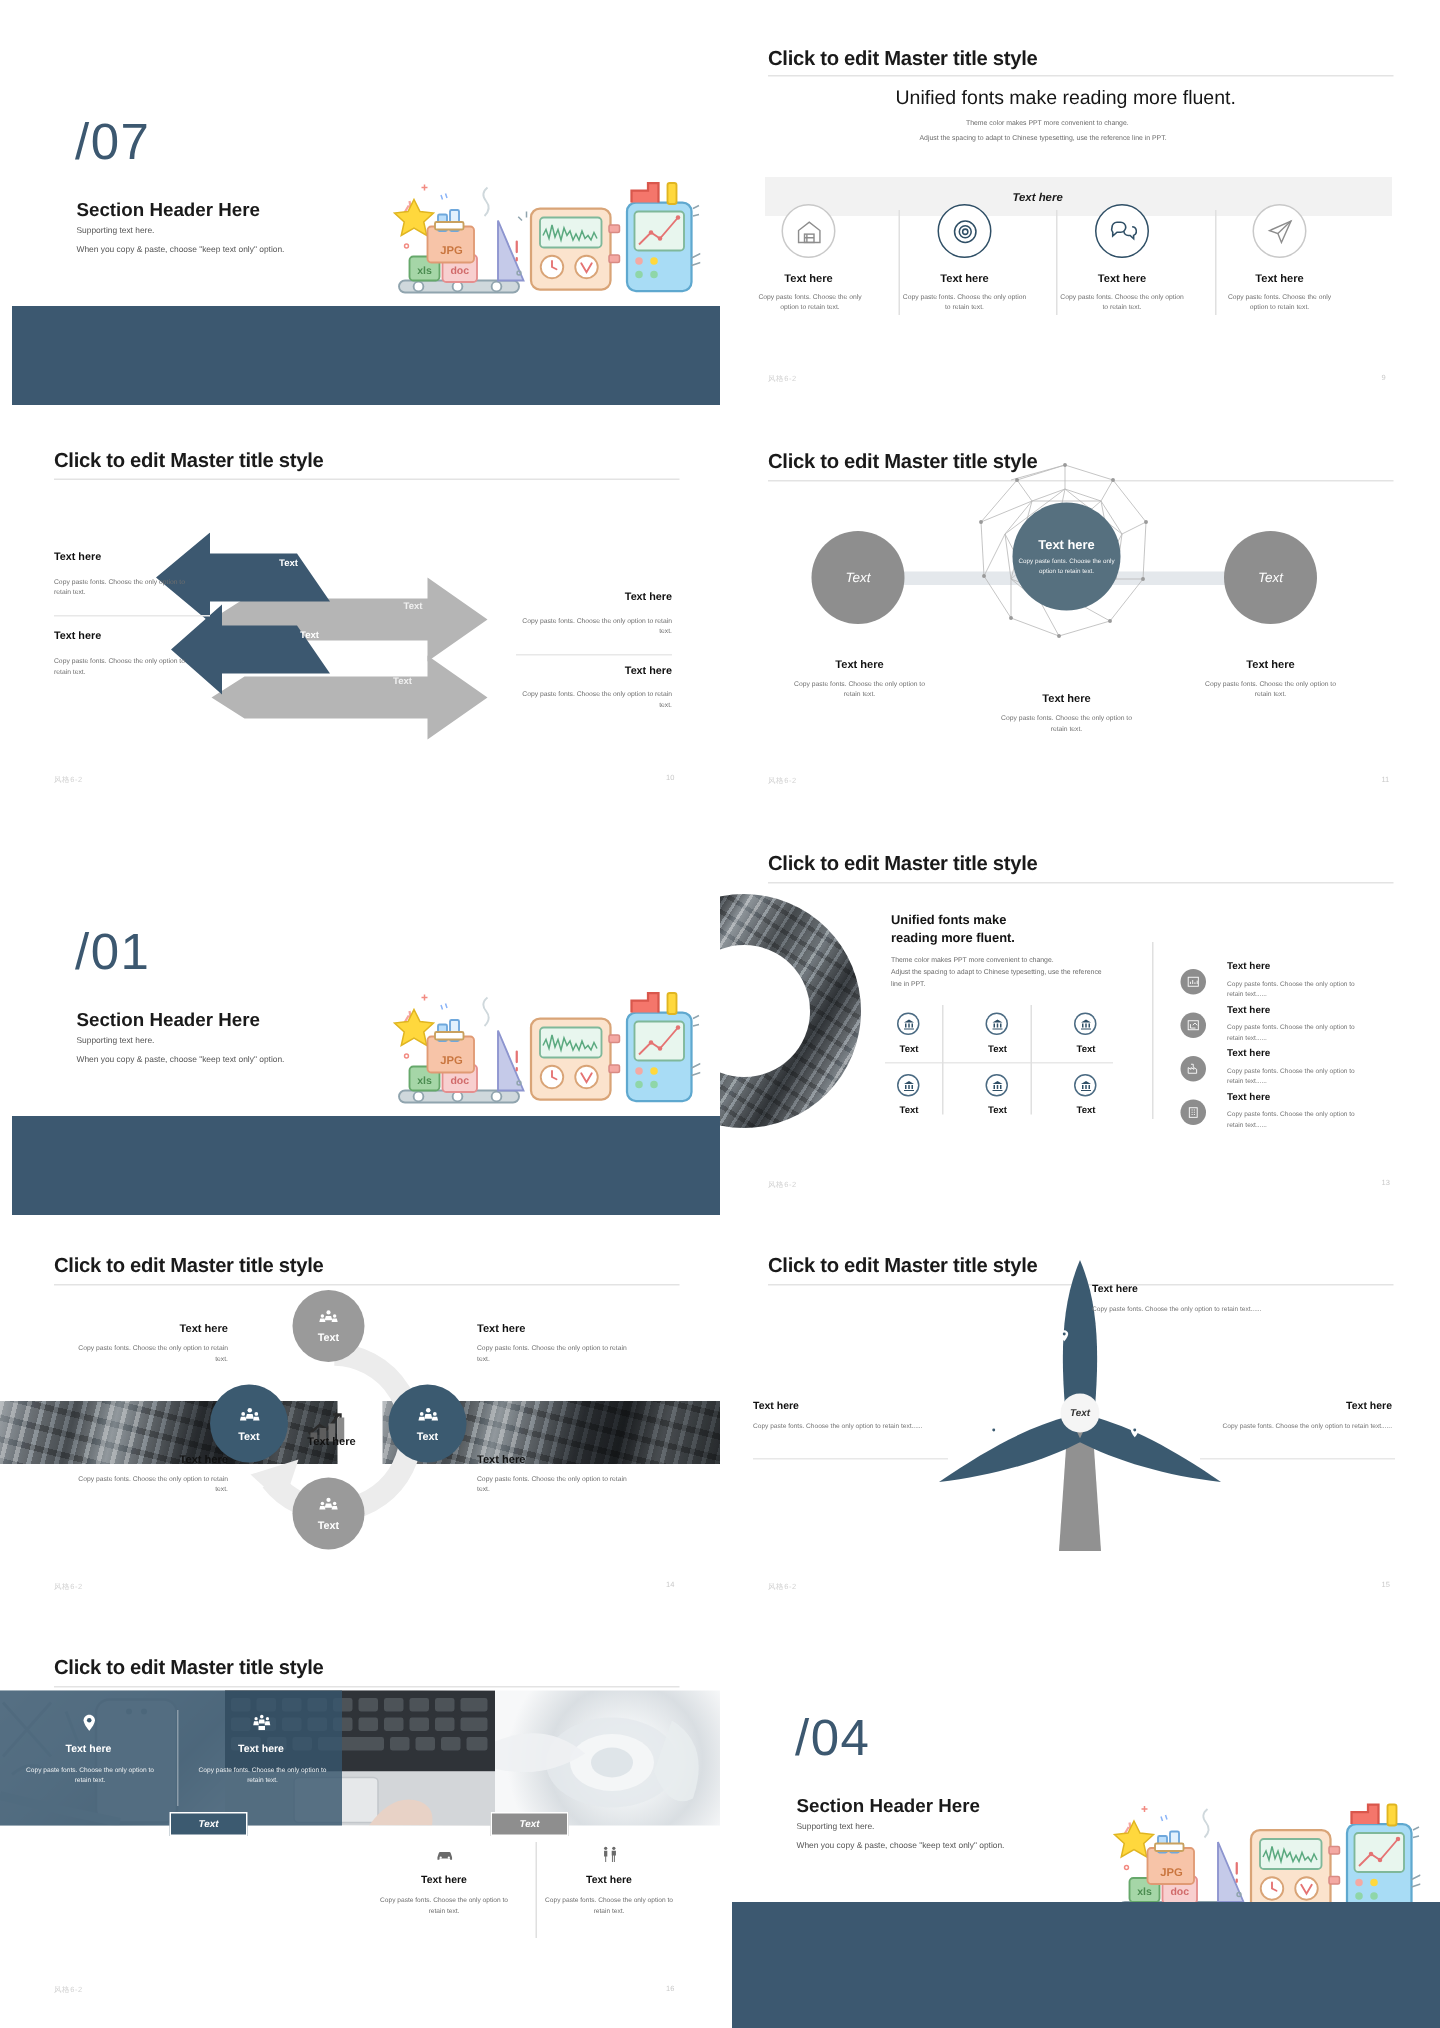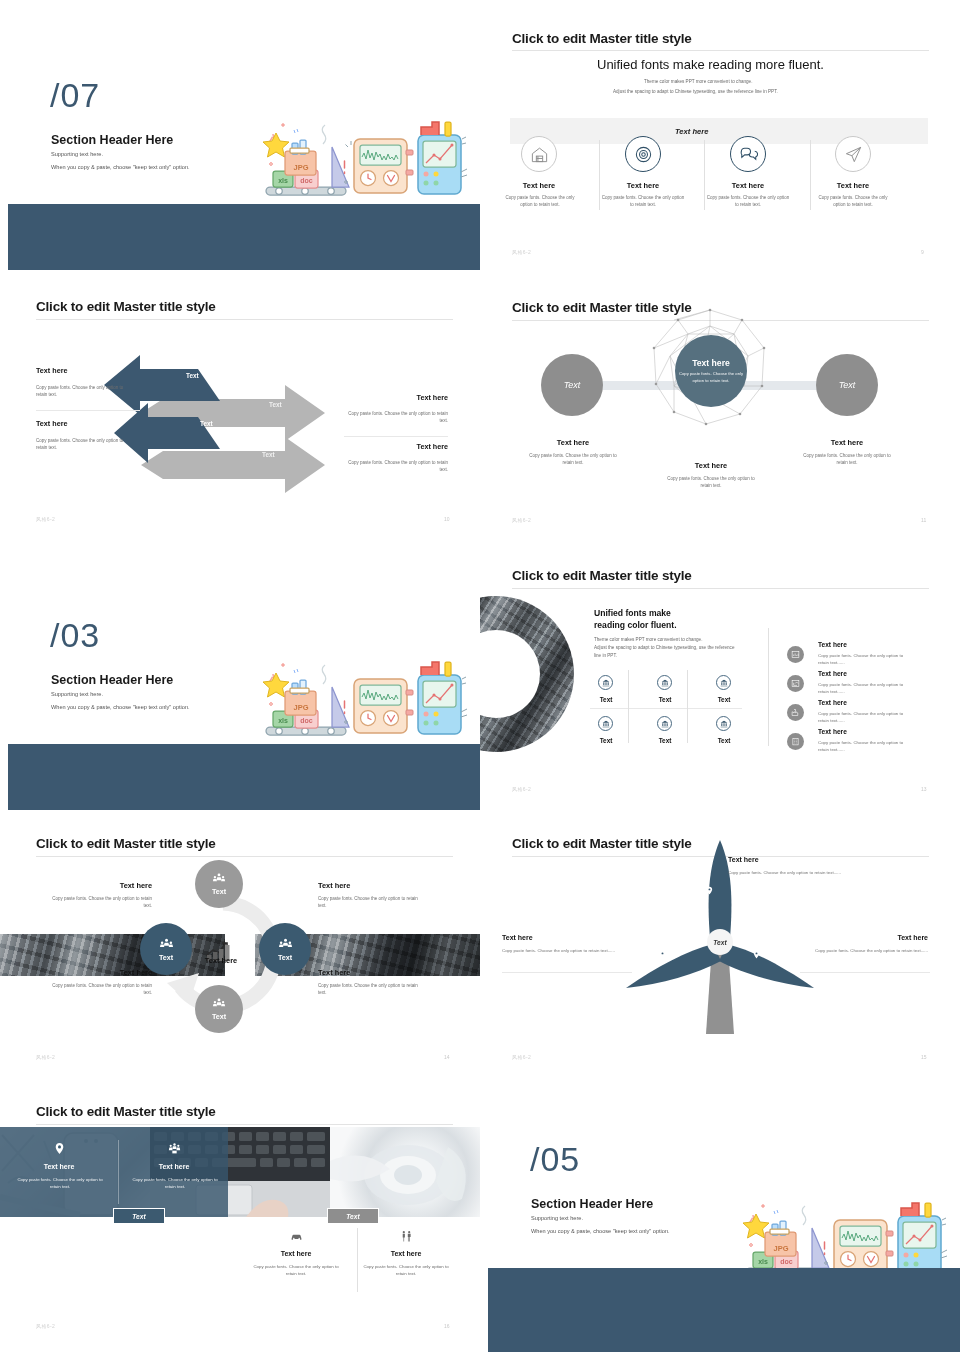--- a/index.html
+++ b/index.html
@@ -415,36 +415,36 @@
         <circle cx="356" cy="94" r="3" fill="#e57373"></circle>
       <circle cx="380" cy="66" r="3" fill="#e57373"></circle>
       <circle cx="328" cy="124" r="5" fill="#f4a9a3"></circle>
         <circle cx="348" cy="124" r="5" fill="#ffd83d"></circle>
       <circle cx="328" cy="142" r="5" fill="#8fd6a8"></circle>
         <circle cx="348" cy="142" r="5" fill="#8fd6a8"></circle>
       <path d="M318 46 l0 -16 l22 0 l0 -10 l14 0 l0 26" fill="#f4766b" stroke="#d9574c" stroke-width="3"></path>
       <rect x="366" y="20" width="12" height="28" rx="3" fill="#ffd83d" stroke="#e0b521" stroke-width="2.5"></rect>
       <path d="M400 54 l8 -4 M400 64 l8 -2 M398 120 l12 -6 M398 130 l12 -4" stroke="#90a4ae" stroke-width="2"></path>
     </svg>
-    <div class="sec-num" style="left:50px;top:76px;">/03</div>
+    <div class="sec-num" style="left:50px;top:76px;">/01</div>
     <div class="sec-head" style="left:51px;top:133px;">Section Header Here</div>
     <div class="sec-sub1" style="left:51px;top:151px;">Supporting text here.</div>
     <div class="sec-sub2" style="left:51px;top:164px;">When you copy &amp; paste, choose "keep text only" option.</div>
     <div class="sec-band" style="left:8px;top:204px;width:472px;height:66px;"></div>
   </div>
 
   <div class="slide" style="left:480px;top:540px;width:480px;height:270px;">
     <div class="title" style="left:32px;top:28px;">Click to edit Master title style</div>
     <div class="title-rule" style="left:32px;top:48px;width:417px;"></div>
 
     <div class="photo-round" style="left:-62px;top:56px;width:156px;height:156px;"></div>
     <div class="hole" style="left:-28px;top:90px;width:88px;height:88px;"></div>
 
     <div class="sub-lead" style="left:114px;top:68px;width:150px;white-space:pre-line;">Unified fonts make
-reading color fluent.</div>
+reading more fluent.</div>
     <div class="sub-body" style="left:114px;top:96px;width:178px;white-space:pre-line;">Theme color makes PPT more convenient to change.
 Adjust the spacing to adapt to Chinese typesetting, use the reference
 line in PPT.</div>
 
     <div class="mini-ico" style="left:118px;top:135px;">
       <svg width="8" height="8" viewBox="0 0 24 24" fill="#2f4f66">
           <path d="M12 2 L22 8 H2 Z M4 10 h3 v8 H4z M10.5 10 h3 v8 h-3z M17 10 h3 v8 h-3z M2 20 h20 v2 H2z"></path>
         </svg>
     </div>
     <div class="mini-lbl" style="left:105px;top:156px;width:42px;">Text</div>
@@ -816,20 +816,20 @@
         <circle cx="356" cy="94" r="3" fill="#e57373"></circle>
       <circle cx="380" cy="66" r="3" fill="#e57373"></circle>
       <circle cx="328" cy="124" r="5" fill="#f4a9a3"></circle>
         <circle cx="348" cy="124" r="5" fill="#ffd83d"></circle>
       <circle cx="328" cy="142" r="5" fill="#8fd6a8"></circle>
         <circle cx="348" cy="142" r="5" fill="#8fd6a8"></circle>
       <path d="M318 46 l0 -16 l22 0 l0 -10 l14 0 l0 26" fill="#f4766b" stroke="#d9574c" stroke-width="3"></path>
       <rect x="366" y="20" width="12" height="28" rx="3" fill="#ffd83d" stroke="#e0b521" stroke-width="2.5"></rect>
       <path d="M400 54 l8 -4 M400 64 l8 -2 M398 120 l12 -6 M398 130 l12 -4" stroke="#90a4ae" stroke-width="2"></path>
     </svg>
-    <div class="sec-num" style="left:50px;top:60px;">/05</div>
+    <div class="sec-num" style="left:50px;top:60px;">/04</div>
     <div class="sec-head" style="left:51px;top:117px;">Section Header Here</div>
     <div class="sec-sub1" style="left:51px;top:135px;">Supporting text here.</div>
     <div class="sec-sub2" style="left:51px;top:148px;">When you copy &amp; paste, choose "keep text only" option.</div>
     <div class="sec-band" style="left:8px;top:188px;width:472px;height:84px;"></div>
   </div>
 
 </div>
 
 </body></html>

